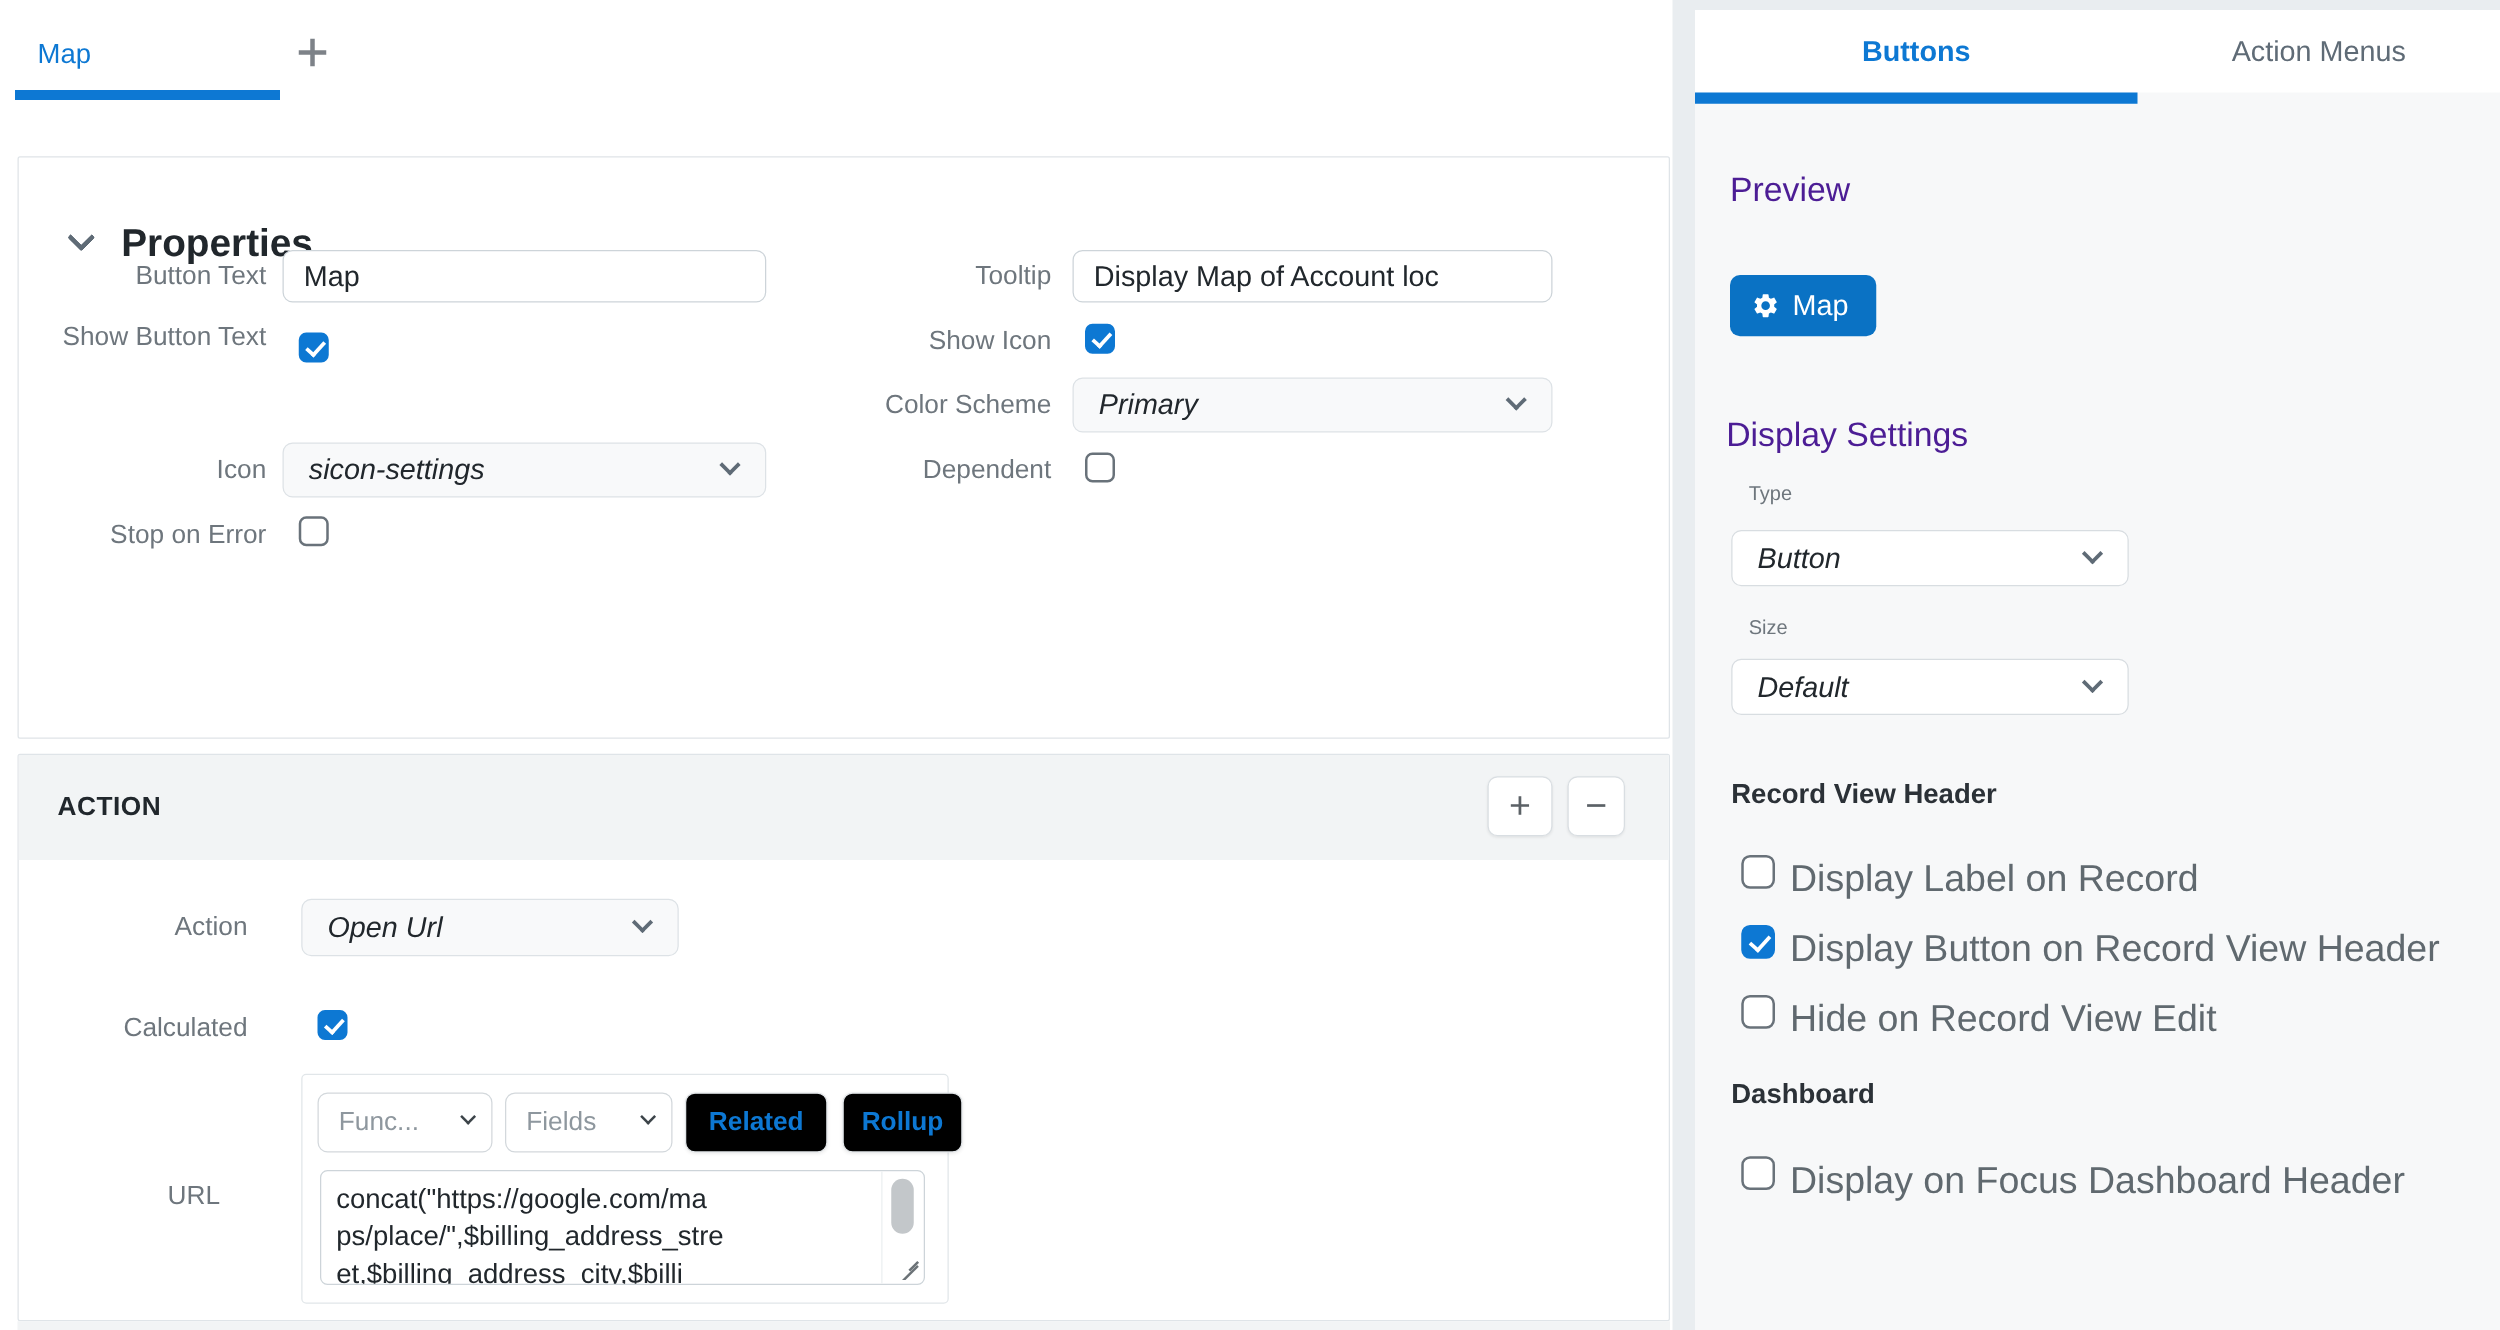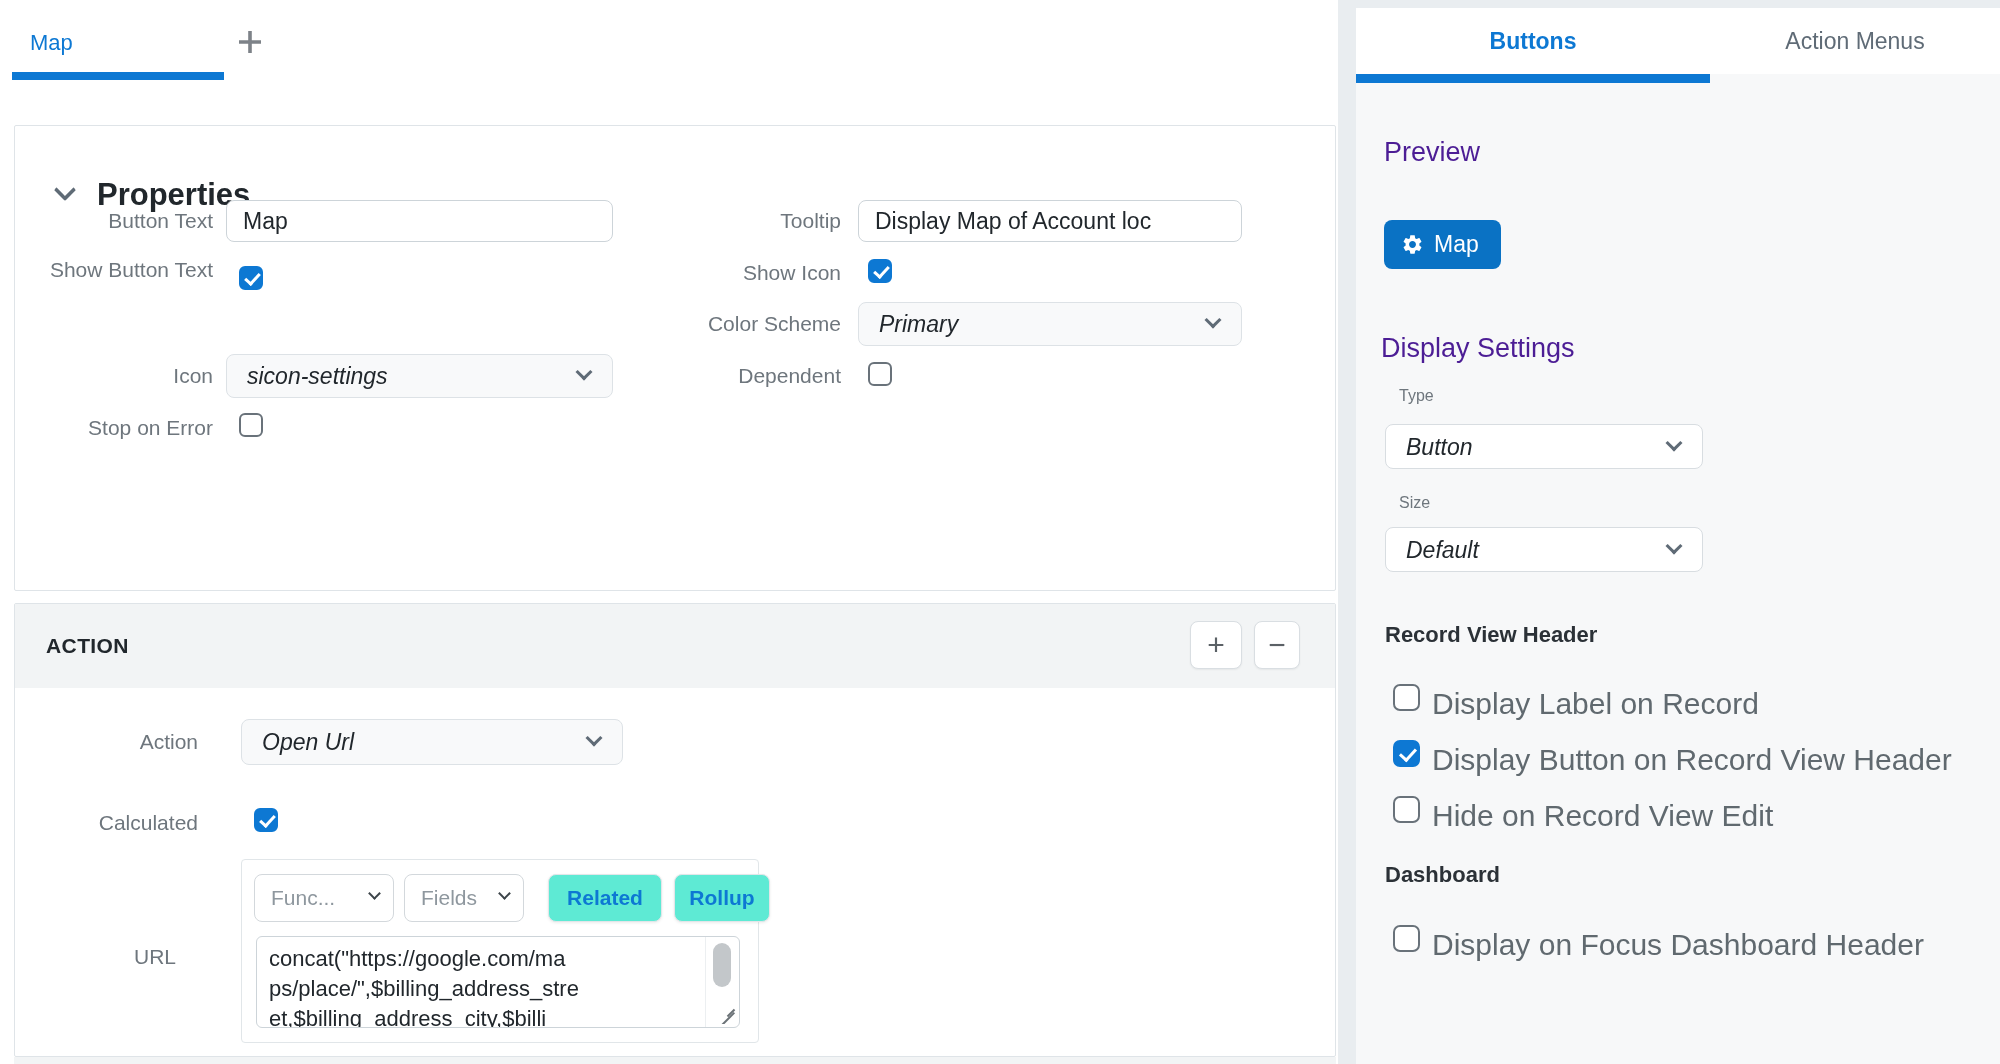--- a/index.html
+++ b/index.html
@@ -40,21 +40,21 @@
 
   .action-card { left:14px; top:603px; width:1322px; height:454px; border-radius:2px; }
   .action-head { position:absolute; left:0; top:0; width:100%; height:84px; background:#f2f4f5; }
   .action-title { position:absolute; left:31px; top:0; line-height:84px; font-size:21px; font-weight:bold; color:#21272c; letter-spacing:.4px; }
   .sq-btn { position:absolute; top:17px; width:52px; height:48px; background:#fff; border:1px solid #d9dee2; border-radius:8px; box-shadow:0 1px 2px rgba(0,0,0,.06); color:#5b6166; font-size:30px; line-height:44px; text-align:center; cursor:pointer; font-family:"Liberation Sans", sans-serif; }
 
   .formula-group { position:absolute; left:226px; top:255px; width:518px; height:184px; border:1px solid #e1e6e9; border-radius:4px; background:#fff; }
   .mini-select { position:absolute; top:14px; height:48px; background:#fff; border:1px solid #d3d8dc; border-radius:8px; cursor:pointer; }
   .mini-select .ms-val { position:absolute; left:16px; top:50%; transform:translateY(-50%); font-size:21px; color:#8e979e; white-space:nowrap; }
   .mini-select .chev { position:absolute; right:14px; top:50%; margin-top:-9px; width:9px; height:9px; border-width:2.5px; border-color:#3c4449; }
-  .link-btn { position:absolute; top:14px; height:48px; background:#5eead4; border:1px solid #e2e6e9; border-radius:8px; box-shadow:0 1px 3px rgba(0,0,0,.08); color:var(--accent); font-size:21px; font-weight:bold; text-align:center; cursor:pointer; font-family:"Liberation Sans", sans-serif; }
+  .link-btn { position:absolute; top:14px; height:48px; background:#000000; border:1px solid #e2e6e9; border-radius:8px; box-shadow:0 1px 3px rgba(0,0,0,.08); color:var(--accent); font-size:21px; font-weight:bold; text-align:center; cursor:pointer; font-family:"Liberation Sans", sans-serif; }
 
   .formula-area { position:absolute; left:14px; top:76px; width:484px; height:92px; border:1px solid #cdd4d9; border-radius:6px; background:#fff; overflow:hidden; cursor:text; }
   .formula-text { position:absolute; left:12px; top:7px; width:430px; font-size:22px; line-height:30px; color:#21272c; white-space:nowrap; }
   .scroll-thumb { position:absolute; right:8px; top:6px; width:18px; height:44px; background:#c3c7ca; border-radius:9px; }
   .scroll-track { position:absolute; right:0; top:0; width:34px; height:100%; border-left:1px solid #eceff1; }
   .resize-corner { position:absolute; right:3px; bottom:3px; width:16px; height:16px; overflow:hidden; }
   .resize-corner i { position:absolute; background:#6b7277; height:2px; transform:rotate(-45deg); }
   .resize-corner i:nth-child(1){ width:18px; left:-1px; top:10px; }
   .resize-corner i:nth-child(2){ width:10px; left:6px; top:4px; }
 
@@ -136,36 +136,36 @@
     </section>
 
     <section class="card action-card">
       <div class="action-head">
         <span class="action-title">ACTION</span>
         <button class="sq-btn" style="left:1175px;">+</button>
         <button class="sq-btn" style="left:1239px;width:46px;">−</button>
       </div>
 
       <div class="lbl lbl-r abs" style="left:0;top:126px;width:183px;">Action</div>
-      <div class="select" style="left:226px;top:115px;width:382px;height:46px;">
+      <div class="select" style="left:226px;top:115px;width:302px;height:46px;">
         <span class="sel-val">Open Url</span>
         <span class="chev"></span>
       </div>
 
       <div class="lbl lbl-r abs" style="left:0;top:207px;width:183px;">Calculated</div>
       <span class="cb checked" style="position:absolute;left:239px;top:204px;"></span>
 
       <div class="lbl lbl-r abs" style="left:0;top:341px;width:161px;">URL</div>
 
       <div class="formula-group">
         <div class="mini-select" style="left:12px;width:140px;">
           <span class="ms-val">Func...</span>
           <span class="chev"></span>
         </div>
-        <div class="mini-select" style="left:162px;width:120px;text-align:right;">
+        <div class="mini-select" style="left:162px;width:134px;text-align:right;">
           <span class="ms-val">Fields</span>
           <span class="chev"></span>
         </div>
         <button class="link-btn" style="left:306px;width:114px;">Related</button>
         <button class="link-btn" style="left:432px;width:96px;">Rollup</button>
 
         <div class="formula-area">
           <div class="formula-text">
             <div>concat("https://google.com/ma</div>
             <div>ps/place/",$billing_address_stre</div>

